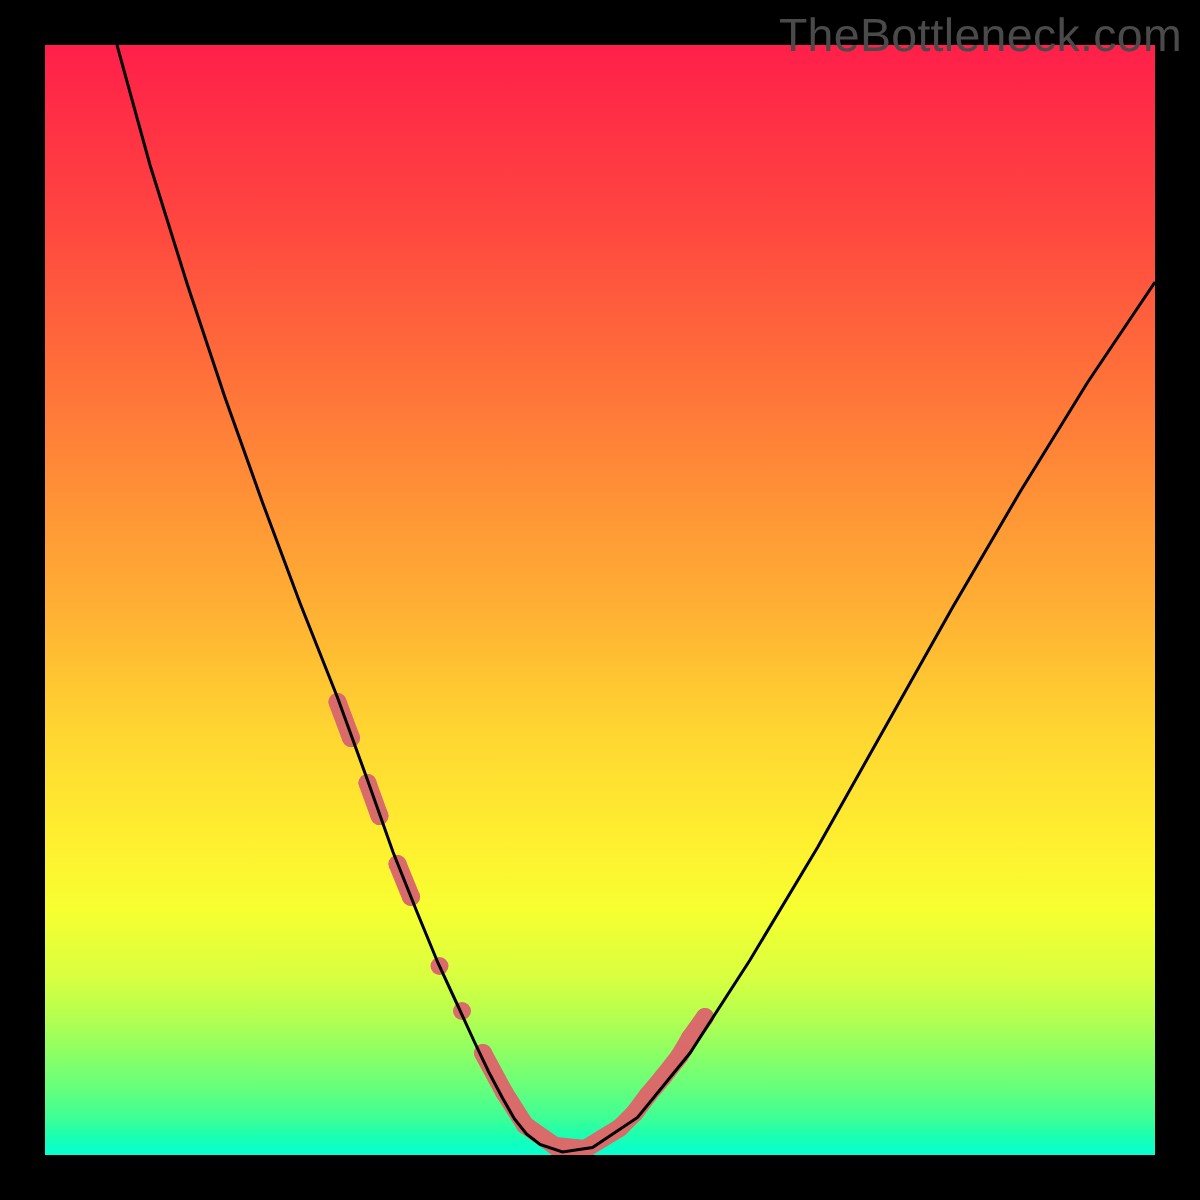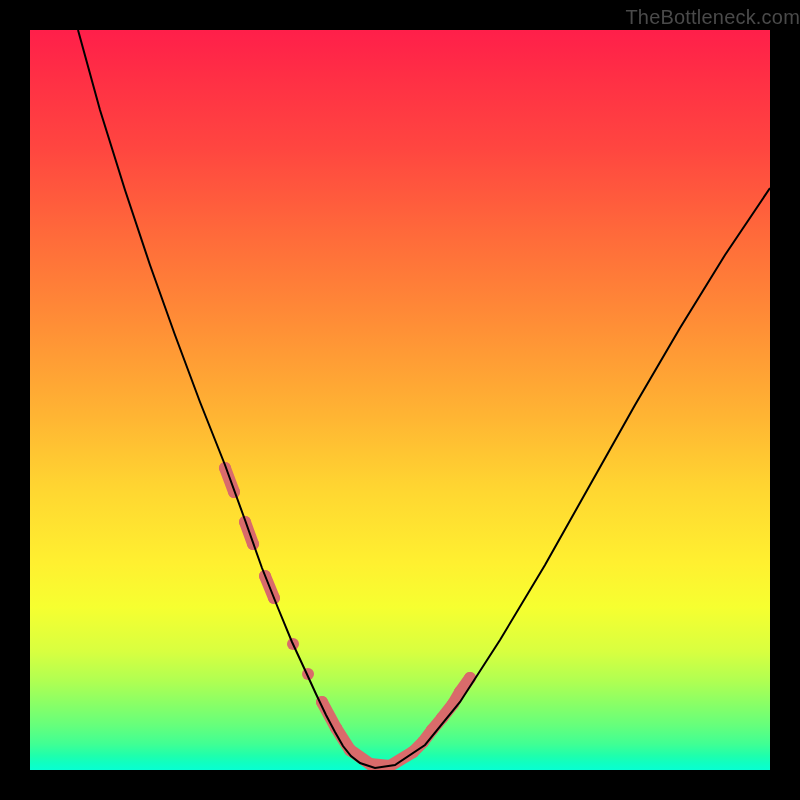--- a/index.html
+++ b/index.html
@@ -13,23 +13,23 @@
   }
   .outer {
     position: relative;
     width: 800px;
     height: 800px;
     background: #000;
   }
   .watermark {
     position: absolute;
     top: 6px;
-    right: 0;
+    right: 12px;
     color: #4a4a4a;
-    font-size: 20px;
+    font-size: 31px;
     font-weight: 500;
     letter-spacing: 0.2px;
     z-index: 5;
     margin-left: 35px;
   }
   .plot-frame {
     position: absolute;
     left: 30px;
     top: 30px;
     width: 740px;

